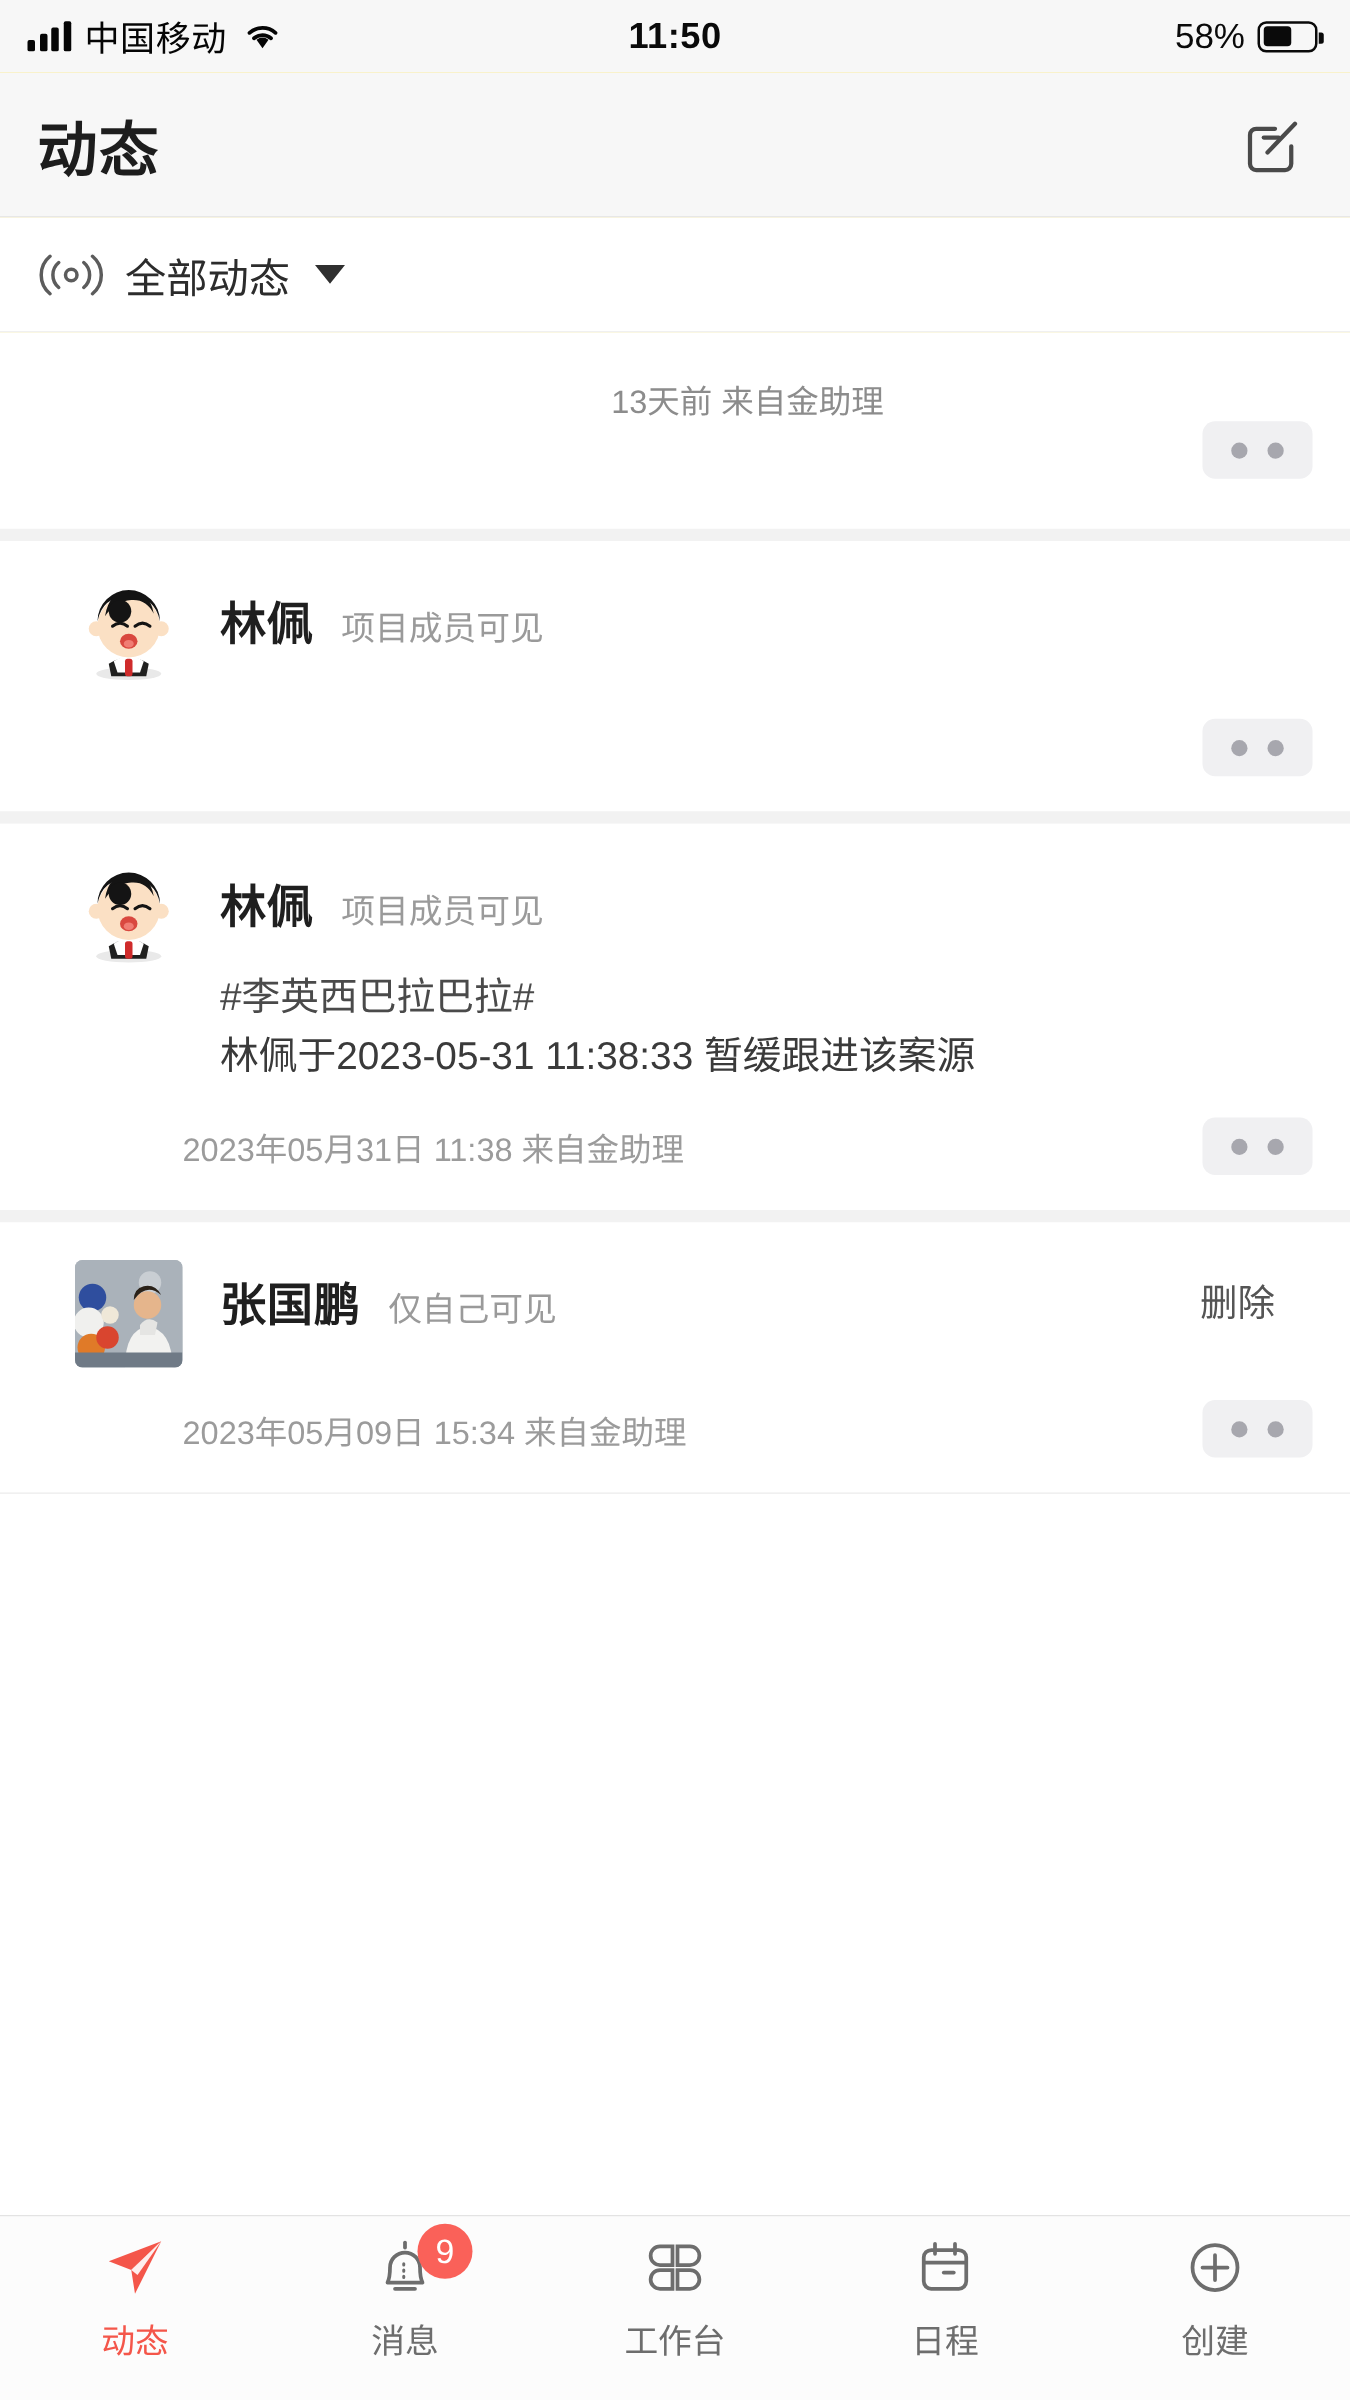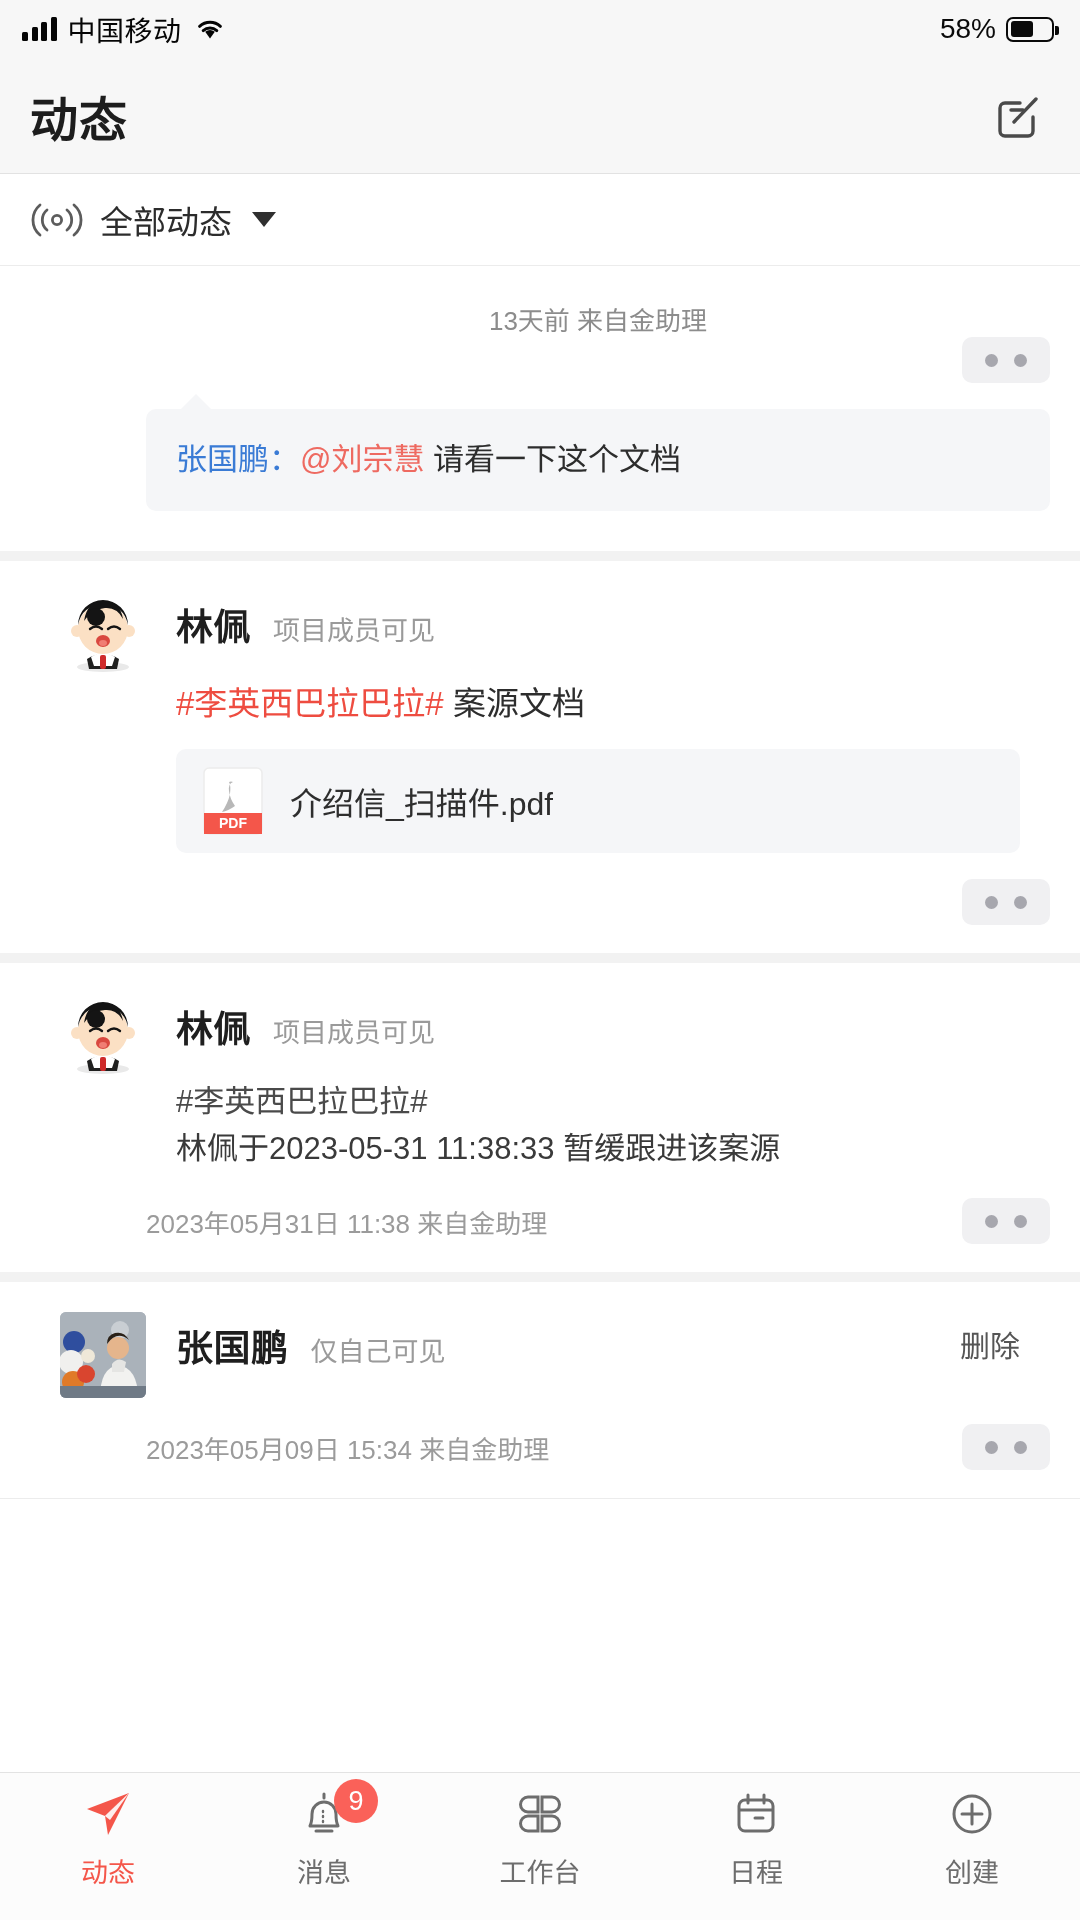--- a/index.html
+++ b/index.html
@@ -161,20 +161,21 @@
       </span>
       <span class="carrier">中国移动</span>
       <span class="wifi">
         <svg viewBox="0 0 30 22" width="30" height="22" aria-hidden="true">
           <path d="M15 20.5 L10.2 13.7 a8.2 8.2 0 0 1 9.6 0 Z" fill="#050505"></path>
           <path d="M4.6 8.3 a15.6 15.6 0 0 1 20.8 0" stroke="#050505" stroke-width="3" fill="none" stroke-linecap="round"></path>
           <path d="M8.2 12.6 a10.4 10.4 0 0 1 13.6 0" stroke="#050505" stroke-width="3" fill="none" stroke-linecap="round"></path>
         </svg>
       </span>
     </div>
+    <div class="sb-center">11:50</div>
     <div class="sb-right">
       <span class="batt-pct">58%</span>
       <span class="batt">
           <span style="width: 58%;"></span>
         </span>
     </div>
   </div>
 
   <div class="navbar">
     <div class="nav-title">动态</div>
@@ -203,23 +204,20 @@
 
   <div class="feed">
 
     <div class="mention-item">
       <div class="meta-row">
         <span class="meta-text">13天前 来自金助理</span>
         <span class="dots-btn">
             <i></i>
             <i></i>
           </span>
-      </div>
-      <div class="bubble">
-        <span class="t-blue">张国鹏：</span><span class="t-red">@刘宗慧</span> <span class="t-dark">请看一下这个文档</span>
       </div>
     </div>
 
     <div class="feed-item">
       <div class="post">
         <div class="post-head">
           <div class="avatar">
             <svg viewBox="0 0 86 86" width="86" height="86" aria-hidden="true">
               <ellipse cx="43" cy="76" rx="26" ry="5" fill="#e9e9e9"></ellipse>
               <path d="M27 68 q16 -10 32 0 l-2 10 H29 Z" fill="#20201f"></path>
@@ -235,38 +233,20 @@
               <ellipse cx="43" cy="52" rx="4" ry="3" fill="#f07d73"></ellipse>
               <circle cx="17" cy="40" r="6" fill="#fbe0c4"></circle>
               <circle cx="69" cy="40" r="6" fill="#fbe0c4"></circle>
             </svg>
           </div>
           <div class="post-headtext">
             <span class="author">林佩</span>
             <span class="visibility">项目成员可见</span>
           </div>
         </div>
-        <div class="post-body">
-          <div class="post-title">
-            <span class="t-hash">#李英西巴拉巴拉#</span>
-            <span class="t-dark">案源文档</span>
-          </div>
-          <div class="attach">
-            <span class="file-icon">
-              <svg viewBox="0 0 62 70" width="62" height="70" aria-hidden="true">
-                <rect x="2" y="2" width="58" height="66" rx="5" fill="#ffffff" stroke="#ececec" stroke-width="1.5"></rect>
-                <path d="M31 16 q-5 2 -4 9 q1 8 6 15 q-7 5 -13 6 q6 -9 8 -18 q1 -9 -1 -12 q2 -1 4 0 Z" fill="#b8b8b8"></path>
-                <rect x="2" y="47" width="58" height="21" rx="0" fill="#f4564a"></rect>
-                <path d="M2 62 v1 a5 5 0 0 0 5 5 h48 a5 5 0 0 0 5 -5 v-1 Z" fill="#f4564a"></path>
-                <text x="31" y="62" font-family="Liberation Sans, sans-serif" font-size="14" font-weight="700" fill="#ffffff" text-anchor="middle">PDF</text>
-              </svg>
-            </span>
-            <span class="attach-name">介绍信_扫描件.pdf</span>
-          </div>
-        </div>
       </div>
       <div class="post-foot">
         <span class="dots-btn">
             <i></i>
             <i></i>
           </span>
       </div>
     </div>
 
     <div class="feed-item">

